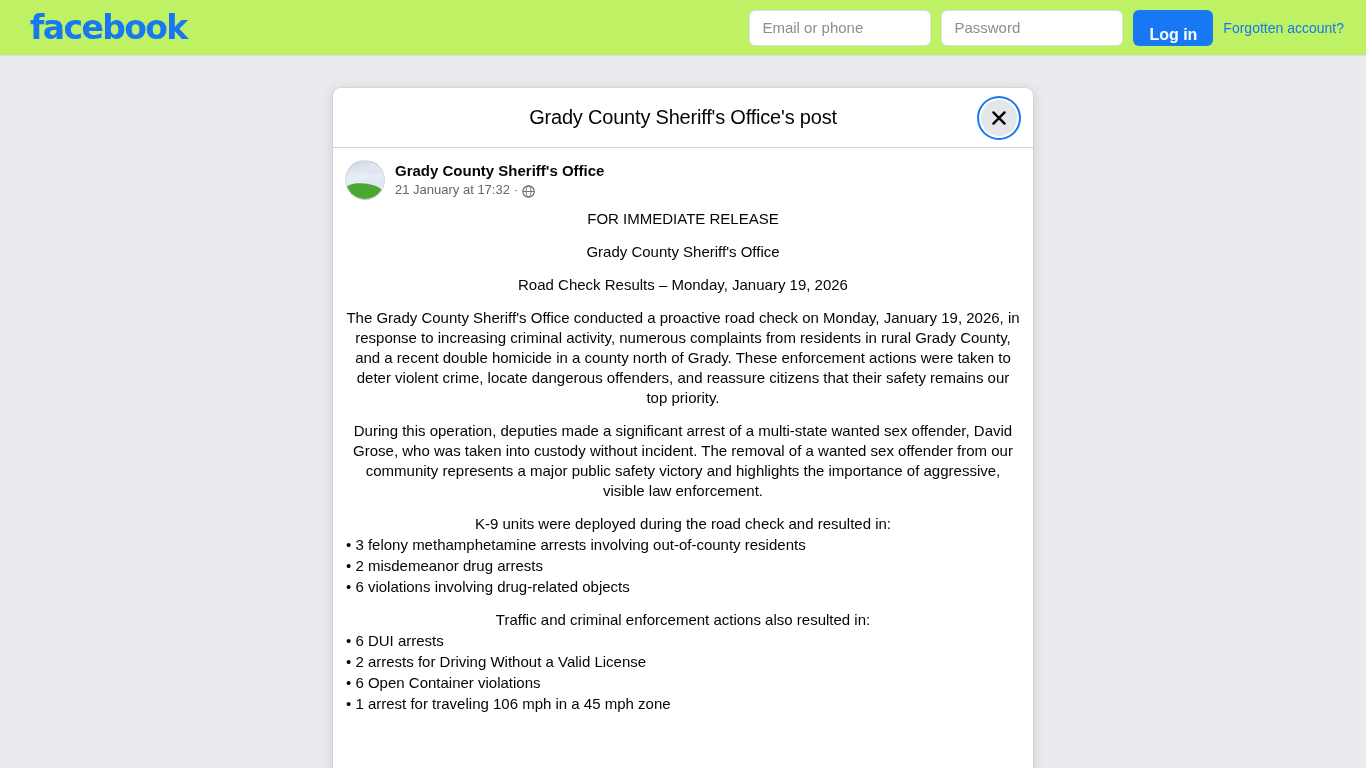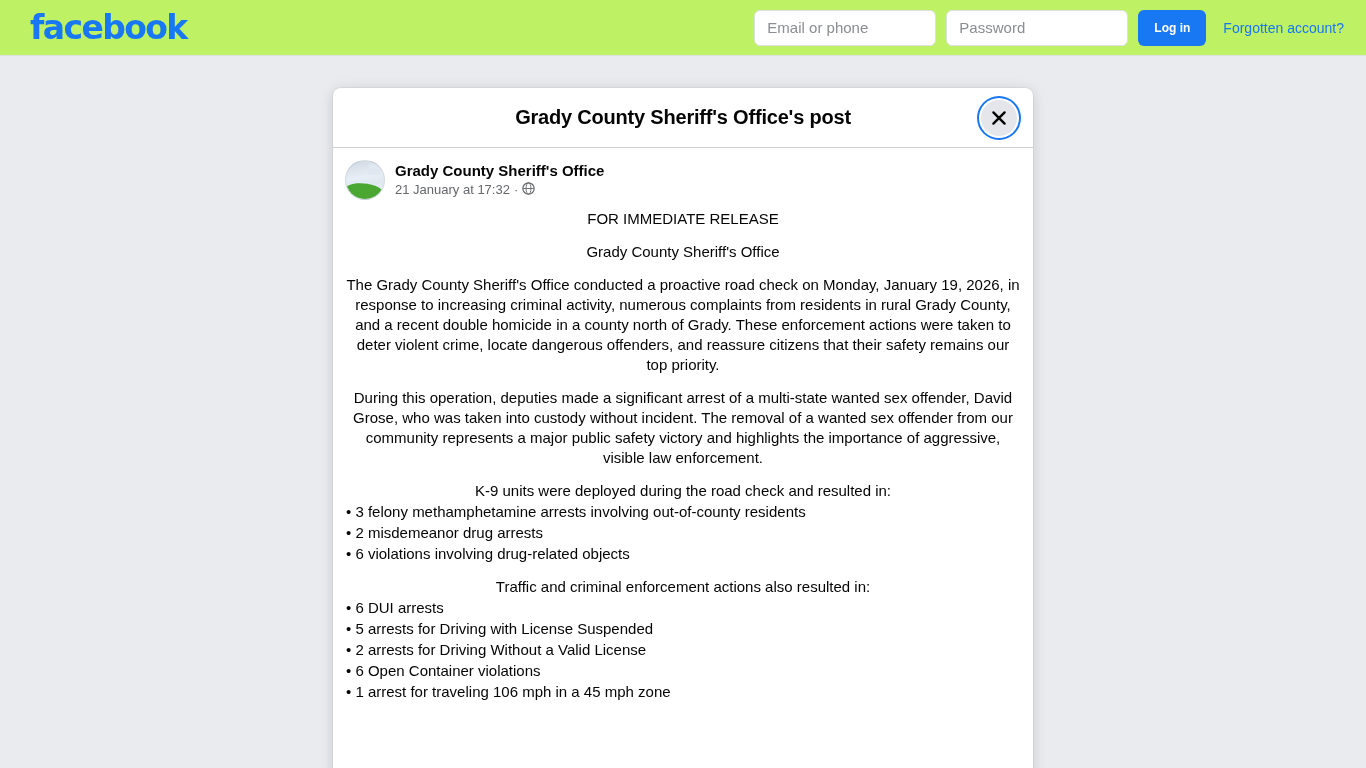--- a/index.html
+++ b/index.html
@@ -55,36 +55,35 @@
     box-sizing: border-box;
     outline: none;
   }
   .login-field::placeholder {
     color: #8a8d91;
     opacity: 1;
   }
   .login-btn {
     height: 36px;
     min-width: 68px;
-    padding: 9px 16px;
+    padding: 16px 16px;
     background: #1877f2;
     color: #ffffff;
     border: none;
     border-radius: 6px;
-    font-size: 12px;
+    font-size: 16px;
     font-weight: bold;
     font-family: "Liberation Sans", sans-serif;
     cursor: pointer;
   }
   .forgot-link {
     color: #1877f2;
     font-size: 14px;
     text-decoration: none;
     white-space: nowrap;
-    margin-left: 7px;
     cursor: pointer;
   }
 
   
   .page-backdrop {
     position: relative;
     height: 712px;
     background: #e9ebee;
   }
 
@@ -104,21 +103,21 @@
   .modal-header {
     position: relative;
     height: 59px;
     display: flex;
     align-items: center;
     justify-content: center;
     border-bottom: 1px solid #ced0d4;
   }
   .modal-title {
     font-size: 20px;
-    font-weight: bold;
+    font-weight: normal;
     color: #050505;
     letter-spacing: -0.2px;
   }
   .close-btn {
     position: absolute;
     right: 16px;
     top: 50%;
     transform: translateY(-50%);
     width: 36px;
     height: 36px;
@@ -185,21 +184,21 @@
   .poster-name {
     font-size: 15px;
     font-weight: bold;
     color: #050505;
     cursor: pointer;
   }
   .poster-time {
     font-size: 13px;
     color: #65676b;
     display: flex;
-    align-items: flex-start;
+    align-items: flex-end;
     gap: 4px;
     margin-top: 2px;
   }
   .globe-icon {
     display: inline-flex;
     vertical-align: middle;
   }
 
   .post-text {
     padding: 0 12px;
@@ -278,36 +277,36 @@
       </div>
 
       <div class="post-text">
 
         <p class="para">FOR IMMEDIATE RELEASE</p>
 
         <p class="para">
           <span class="line">Grady County Sheriff's Office</span>
         </p>
 
+        <p class="para">Road Check Results – Monday, January 19, 2026</p>
 
         <p class="para">The Grady County Sheriff's Office conducted a proactive road check on Monday, January 19, 2026, in response to increasing criminal activity, numerous complaints from residents in rural Grady County, and a recent double homicide in a county north of Grady. These enforcement actions were taken to deter violent crime, locate dangerous offenders, and reassure citizens that their safety remains our top priority.</p>
 
         <p class="para">During this operation, deputies made a significant arrest of a multi-state wanted sex offender, David Grose, who was taken into custody without incident. The removal of a wanted sex offender from our community represents a major public safety victory and highlights the importance of aggressive, visible law enforcement.</p>
 
         <p class="para tight">K-9 units were deployed during the road check and resulted in:</p>
         <ul class="bullet-list">
           <li>3 felony methamphetamine arrests involving out-of-county residents</li>
           <li>2 misdemeanor drug arrests</li>
           <li>6 violations involving drug-related objects</li>
         </ul>
 
         <p class="para tight">Traffic and criminal enforcement actions also resulted in:</p>
         <ul class="bullet-list">
           <li>6 DUI arrests</li>
-          <li>5 arrests for Driving with License Suspended</li>
           <li>2 arrests for Driving Without a Valid License</li>
           <li>6 Open Container violations</li>
           <li>1 arrest for traveling 106 mph in a 45 mph zone</li>
         </ul>
 
       </div>
     </div>
   </div>
 </div>
 

